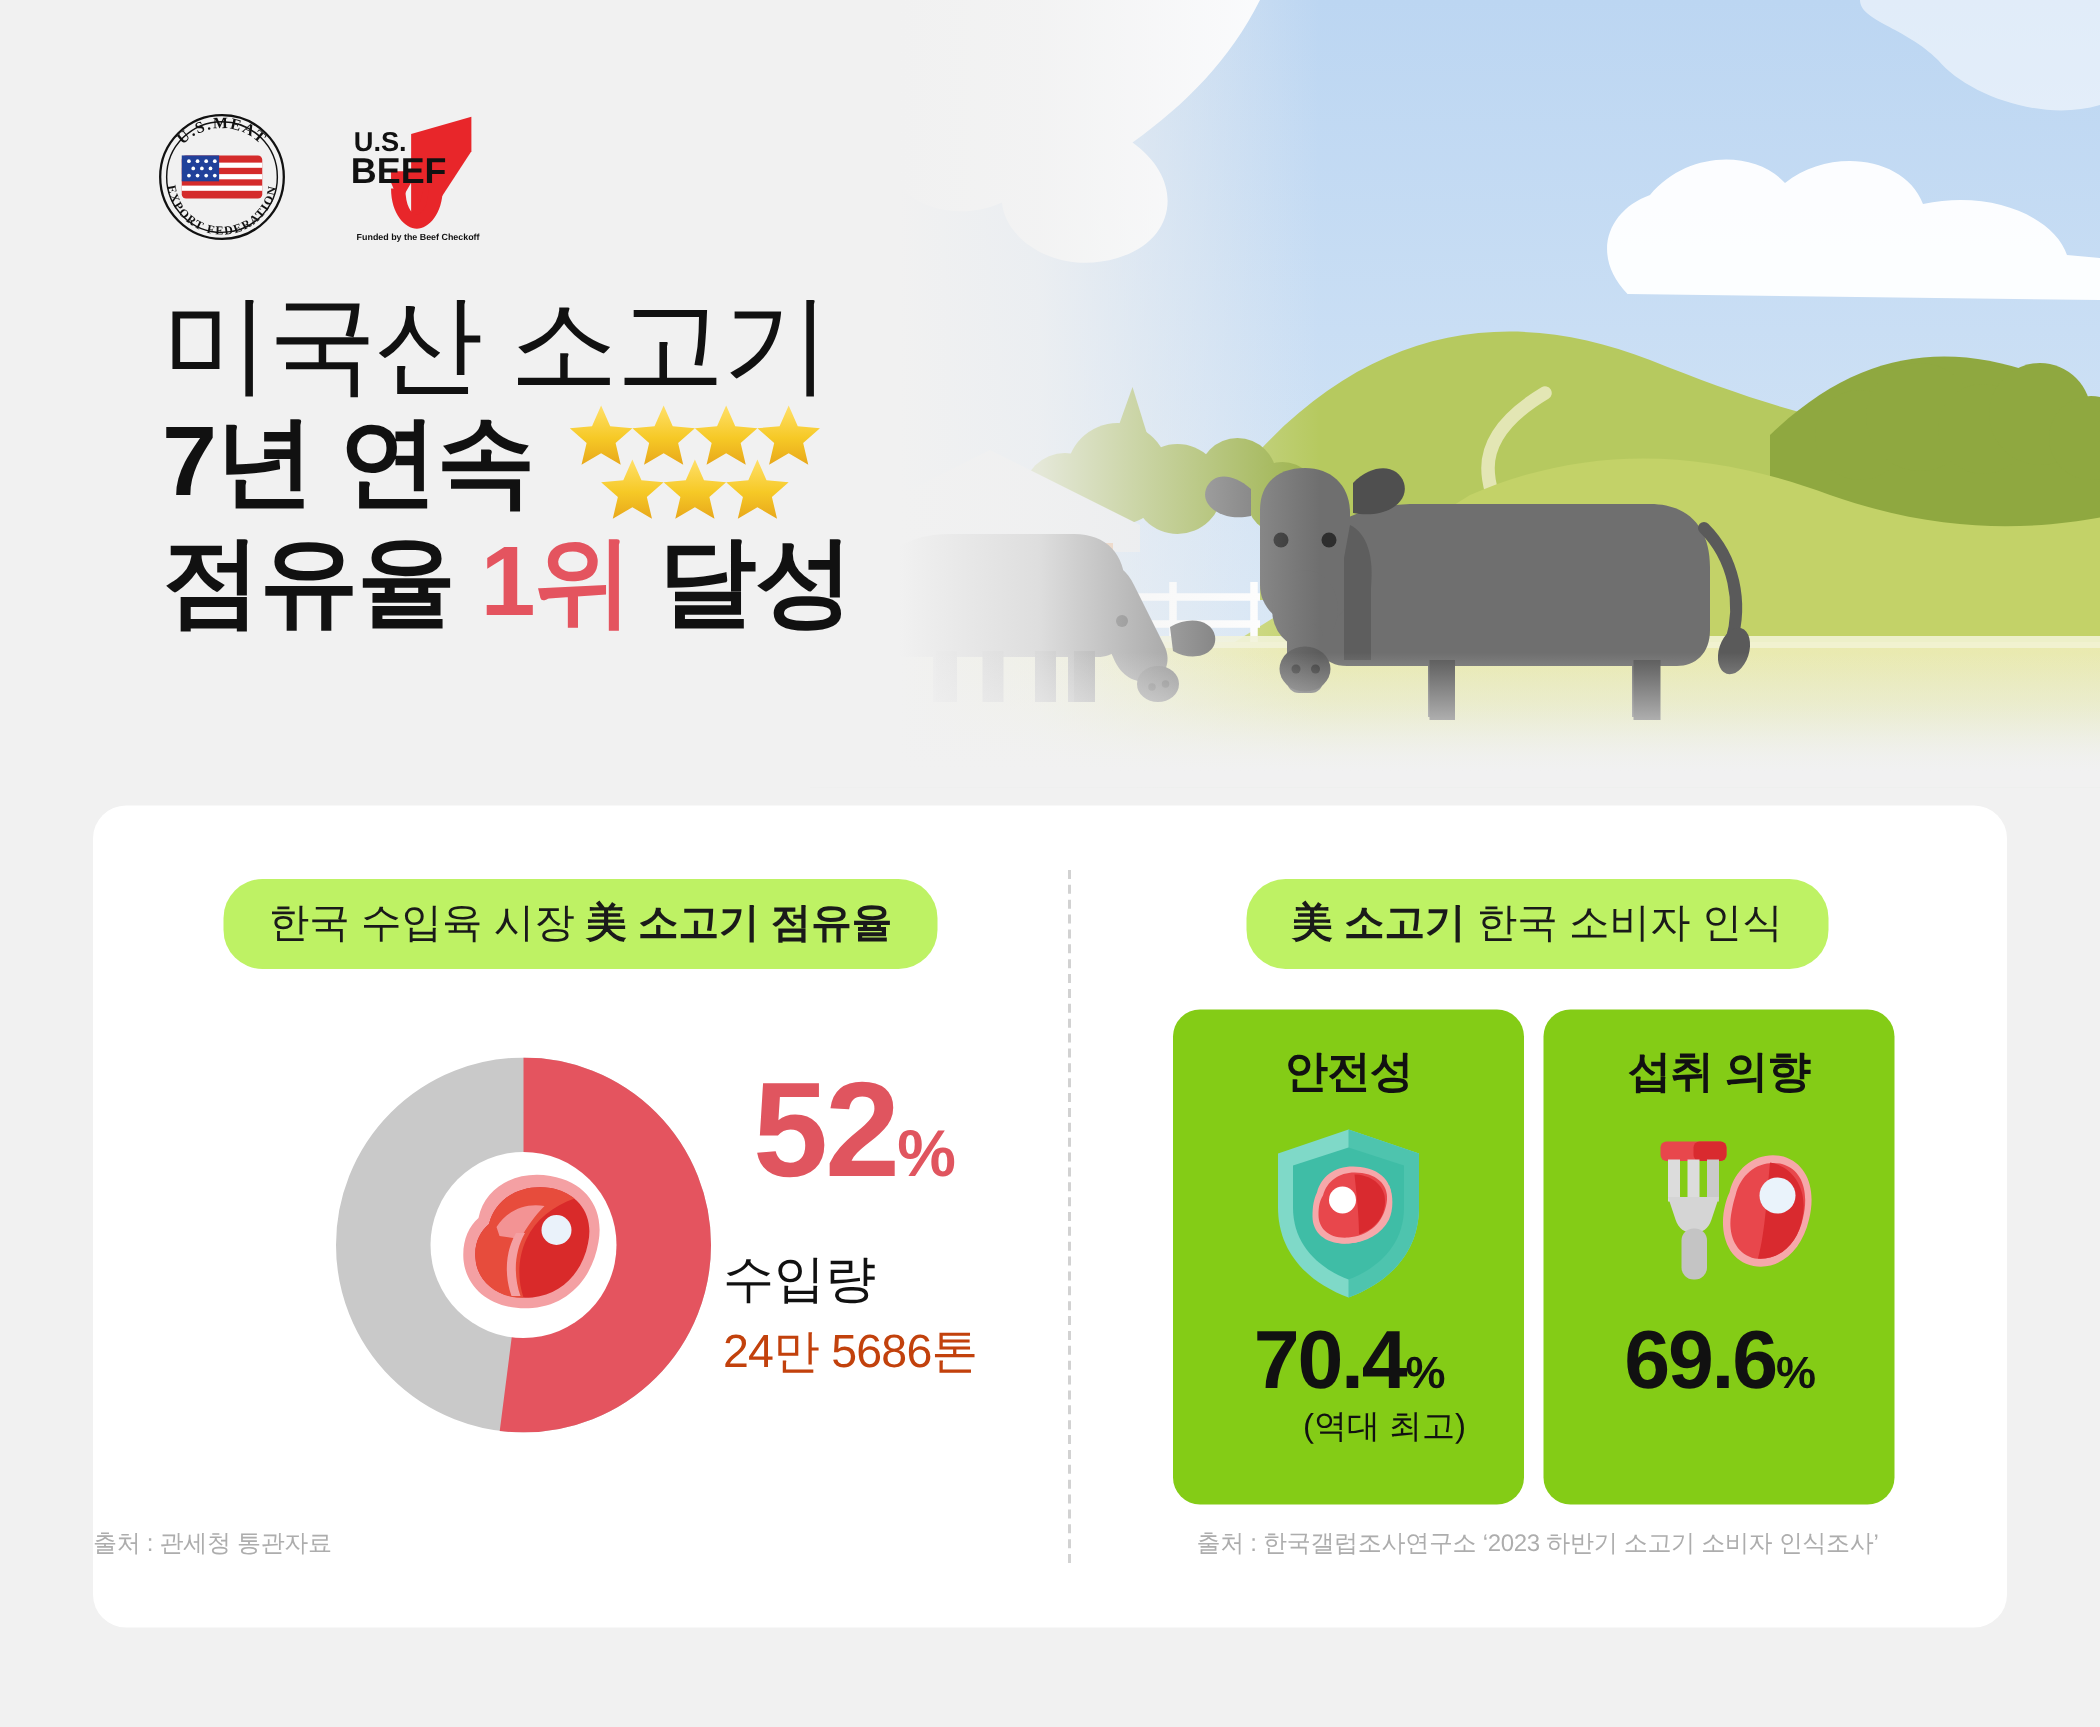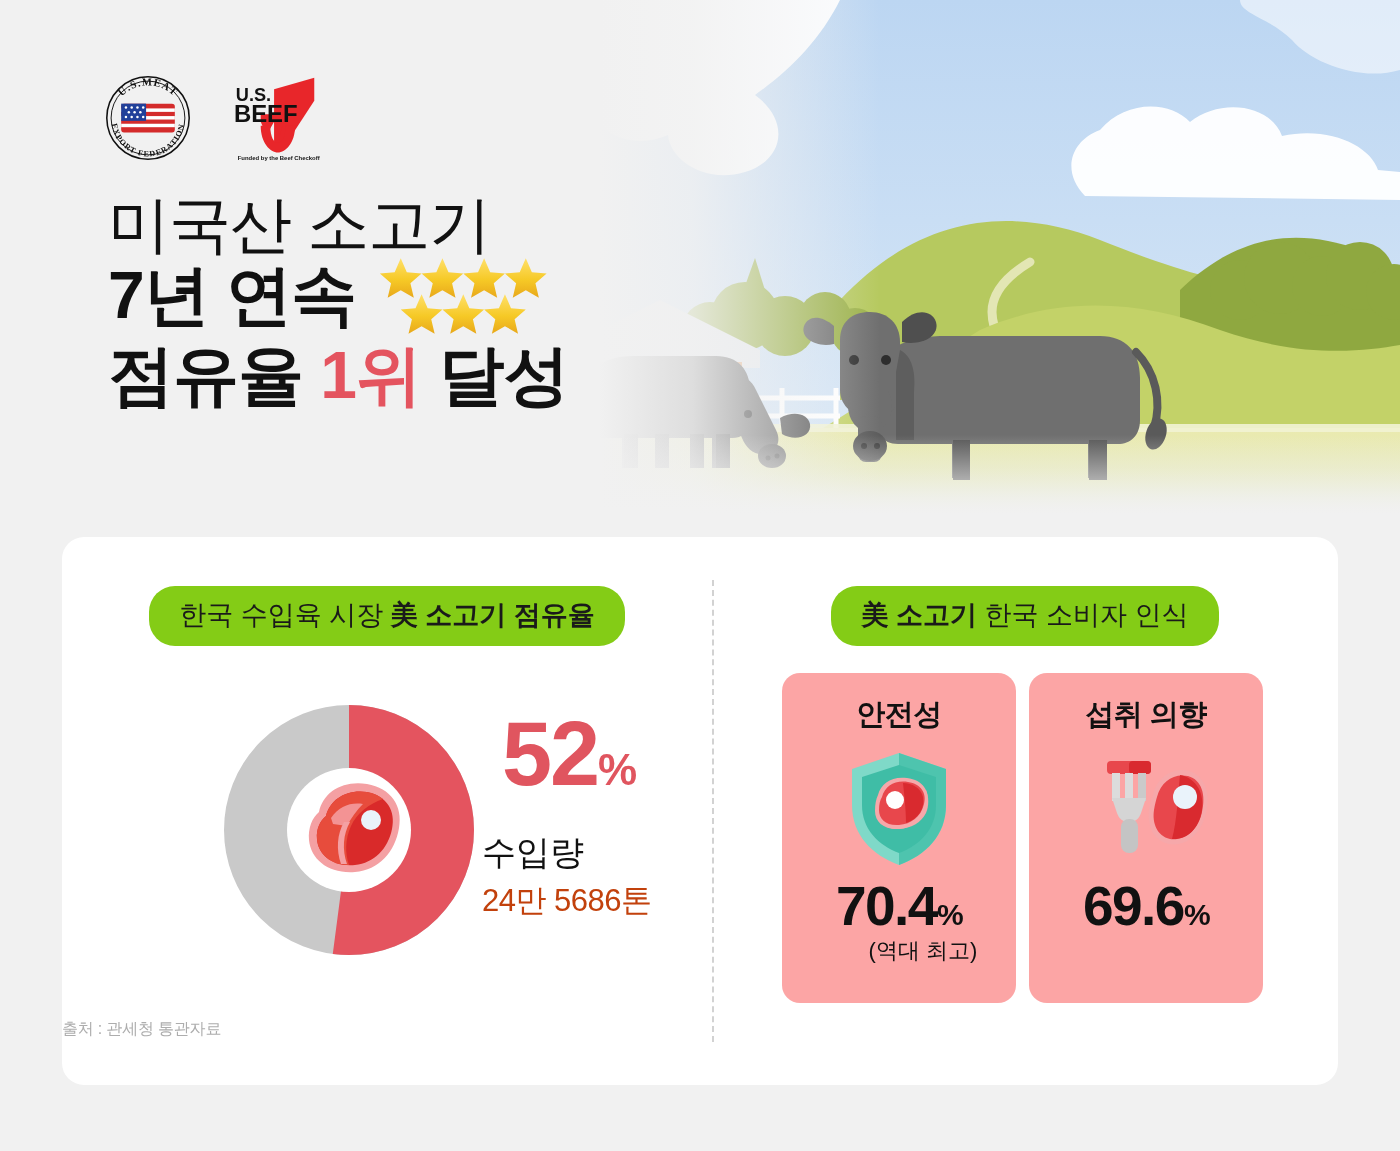--- a/index.html
+++ b/index.html
@@ -30,39 +30,39 @@
   }
 
   
   .logos { position:absolute; left:100px; top:72px; display:flex; align-items:flex-start; gap:36px; z-index:5;}
   .logo-umef { width:96px; height:92px; }
   .logo-beef { width:88px; height:92px; }
 
   
   .headline { position:absolute; left:108px; top:190px; z-index:6; }
   .hl-line { white-space:nowrap; line-height:1.12; letter-spacing:-1px; }
-  .hl-1 { font-size:62px; font-weight:400; color:#111; }
+  .hl-1 { font-size:72px; font-weight:400; color:#111; }
   .hl-2 { font-size:66px; font-weight:800; color:#111; display:flex; align-items:flex-start; gap:22px;}
   .hl-3 { font-size:66px; font-weight:800; color:#111; }
   .hl-red { color:#e4545f; }
   .stars { display:inline-block; width:180px; height:84px; margin-top:-4px; }
 
   
   .card {
     position:absolute; left:62px; top:537px; width:1276px; height:548px;
     background:#ffffff; border-radius:22px;
   }
   .divider {
     position:absolute; left:712px; top:580px; height:462px;
     border-left:2px dashed #d2d2d2;
   }
 
   .panel-title {
     display:inline-block;
-    background:#84cc16;
+    background:#bef264;
     border-radius:26px;
     padding:11px 30px 13px;
     font-size:27px;
     color:#1a1a1a;
     white-space:nowrap;
   }
   .panel-title b { font-weight:800; }
 
   
   .left-panel { position:absolute; left:62px; top:537px; width:650px; height:548px; }
@@ -79,21 +79,21 @@
 
   .src { font-size:16px; color:#adadad; letter-spacing:-0.2px; white-space:nowrap; }
   .src-left { position:absolute; left:0; top:482px; width:650px; }
 
   
   .right-panel { position:absolute; left:712px; top:537px; width:626px; height:548px; }
   .right-title-wrap { position:absolute; left:0; top:49px; width:626px; text-align:center; }
   .metrics { position:absolute; left:70px; top:136px; display:flex; gap:13px; }
   .metric-card {
     width:234px; height:330px;
-    background:#fca5a5; border-radius:18px;
+    background:#84cc16; border-radius:18px;
     display:flex; flex-direction:column; align-items:center;
     padding-top:22px;
   }
   .metric-label { font-size:29px; font-weight:800; color:#111; letter-spacing:-0.5px; }
   .metric-icon { margin-top:8px; width:130px; height:130px; }
   .metric-value { margin-top:6px; font-size:55px; font-weight:800; color:#111; line-height:1; letter-spacing:-1.5px;}
   .metric-value .unit { font-size:30px; font-weight:800; }
   .metric-note { margin-top:2px; font-size:22px; font-weight:400; color:#111;margin-left:48px; }
   .src-right { position:absolute; left:0; top:482px; width:626px; text-align:center; }
 </style>
@@ -364,13 +364,16 @@
         <path d="M72 52 C76 34 92 24 108 28 C124 33 130 50 125 70 C120 92 104 104 88 101 C72 98 66 82 68 66 C69 60 70 56 72 52 Z" fill="#f6a8aa"></path>
         <path d="M76 54 C80 38 93 30 107 33 C121 37 125 52 121 69 C117 88 103 98 89 96 C76 93 71 80 73 67 C74 61 75 57 76 54 Z" fill="#e8474c"></path>
         <path d="M99 32 C112 34 124 47 121 67 C118 87 105 97 91 96 C96 78 97 52 99 32 Z" fill="#d92a2f"></path>
         <circle cx="104" cy="54" r="12" fill="#eaf3fb"></circle>
       </svg>
       <div class="metric-value"><span>69.6</span><span class="unit">%</span></div>
       <div class="metric-note"></div>
     </div>
   </div>
 
+  <div class="src-right">
+    <span class="src">출처 : 한국갤럽조사연구소 ‘2023 하반기 소고기 소비자 인식조사’</span>
+  </div>
 </div>
 
 </body></html>

